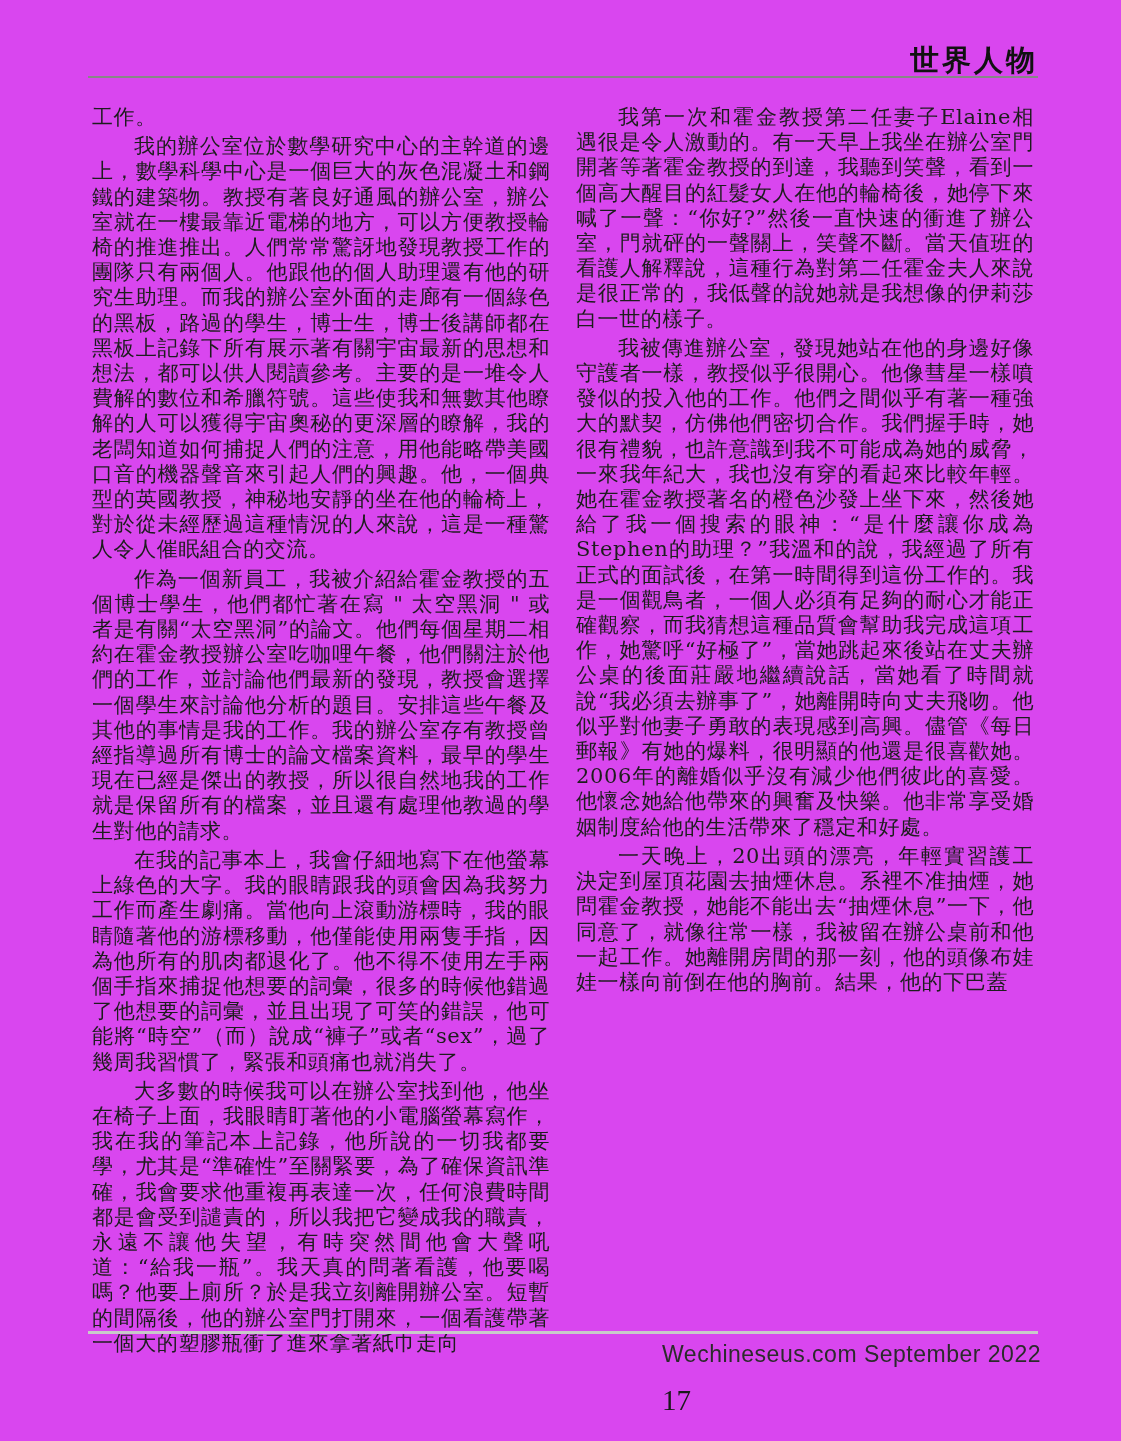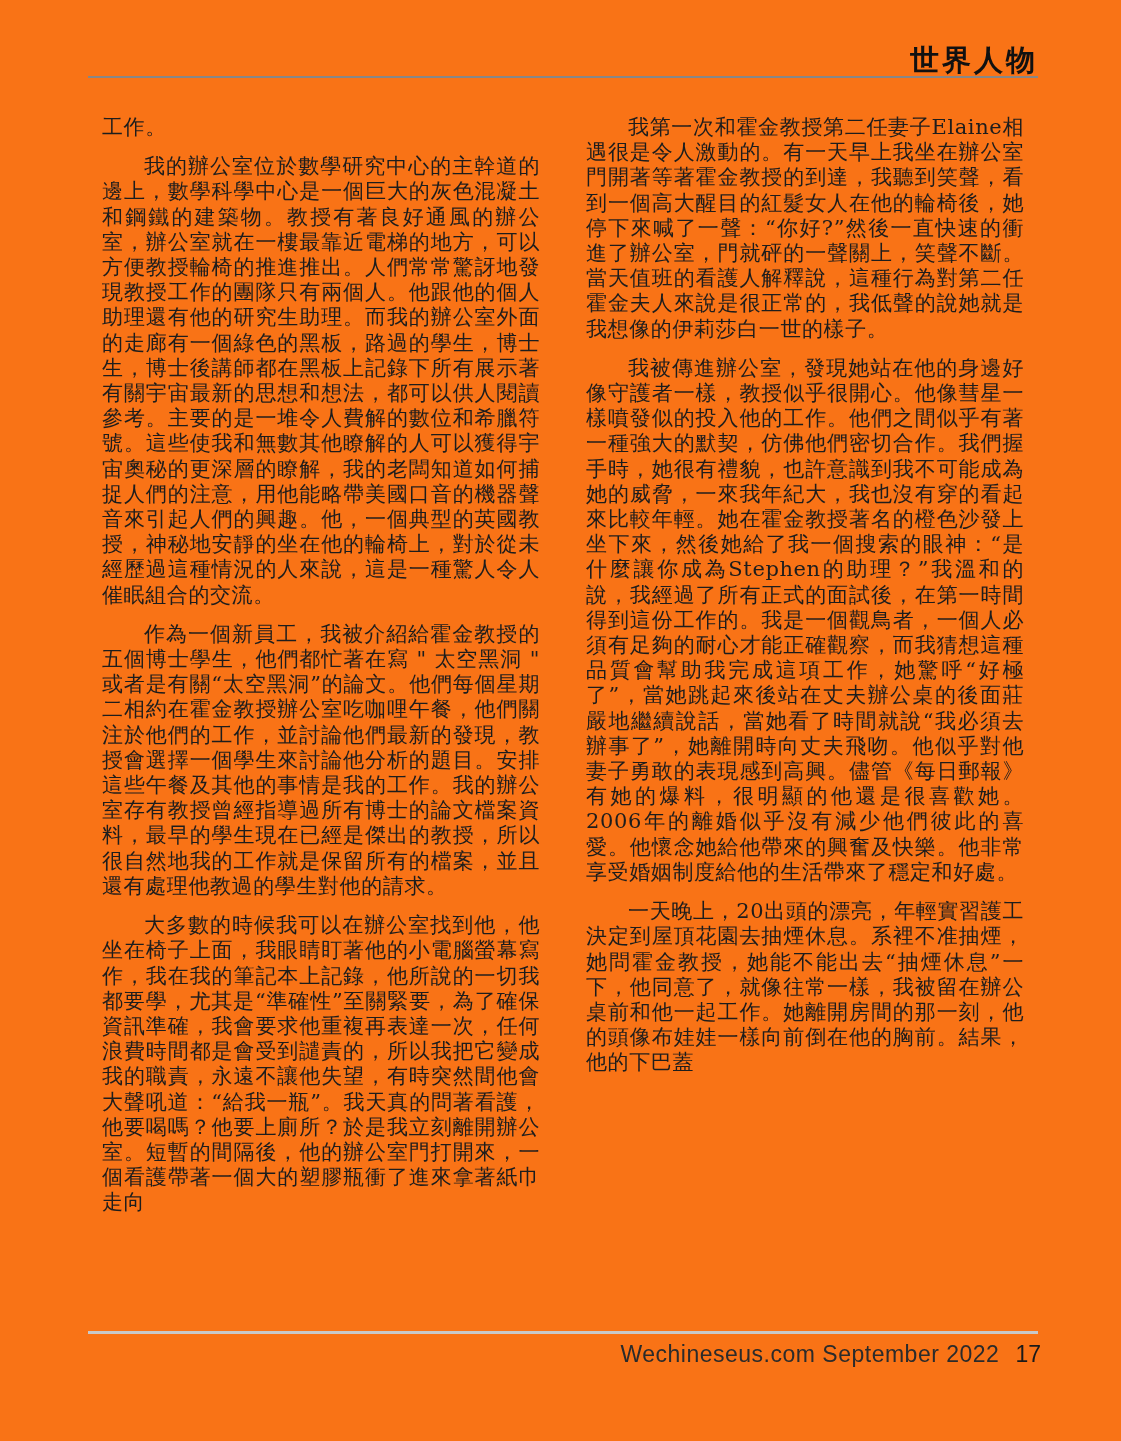--- a/index.html
+++ b/index.html
@@ -2,21 +2,21 @@
 <html><head>
 <meta charset="utf-8">
 <style>
   * { box-sizing: border-box; }
   html, body { margin: 0; padding: 0; background: #e9e9e9; }
   .page {
     position: relative;
     width: 1121px;
     height: 1441px;
     margin: 0 auto;
-    background: #f97316;
+    background: #d946ef;
     overflow: hidden;
     font-family: "DejaVu Serif", "Liberation Serif", serif;
   }
   .header-title {
     position: absolute;
     top: 44px;
     right: 83px;
     font-size: 29px;
     font-weight: bold;
     letter-spacing: 3px;
@@ -34,21 +34,21 @@
   .article {
     position: absolute;
     top: 101px;
     left: 88px;
     width: 950px;
     display: flex;
     gap: 18px;
   }
   .column { width: 466px; }
   .column p {
-    margin: 14px;
+    margin: 4px;
     font-size: 21px;
     line-height: 25.2px;
     letter-spacing: 0.6px;
     color: #1d1d1d;
     text-align: justify;
     text-justify: inter-ideograph;
   }
   .column p.indent { text-indent: 2em; }
   .footer-rule {
     position: absolute;
@@ -59,38 +59,40 @@
     background: #c9c9c9;
   }
   .footer {
     position: absolute;
     top: 1341px;
     right: 80px;
     display: flex;
     align-items: baseline;
     gap: 16px;
     font-family: "Liberation Sans", sans-serif;
+    flex-direction: column;
   }
   .footer .footer-text { font-size: 23px; color: #2b2b2b; letter-spacing: 0.5px; }
-  .footer .footer-page { font-size: 23px; color: #1a1a1a; }
+  .footer .footer-page { font-size: 29px; color: #1a1a1a; font-family: Liberation Serif, serif; }
 </style>
 </head>
 <body>
 
 <div class="page">
 
   <div class="header-title">世界人物</div>
 
   <div class="header-rule"></div>
 
   <div class="article">
     <div class="column">
       <p>工作。</p>
       <p class="indent">我的辦公室位於數學研究中心的主幹道的邊上，數學科學中心是一個巨大的灰色混凝土和鋼鐵的建築物。教授有著良好通風的辦公室，辦公室就在一樓最靠近電梯的地方，可以方便教授輪椅的推進推出。人們常常驚訝地發現教授工作的團隊只有兩個人。他跟他的個人助理還有他的研究生助理。而我的辦公室外面的走廊有一個綠色的黑板，路過的學生，博士生，博士後講師都在黑板上記錄下所有展示著有關宇宙最新的思想和想法，都可以供人閱讀參考。主要的是一堆令人費解的數位和希臘符號。這些使我和無數其他瞭解的人可以獲得宇宙奧秘的更深層的瞭解，我的老闆知道如何捕捉人們的注意，用他能略帶美國口音的機器聲音來引起人們的興趣。他，一個典型的英國教授，神秘地安靜的坐在他的輪椅上，對於從未經歷過這種情況的人來說，這是一種驚人令人催眠組合的交流。</p>
       <p class="indent">作為一個新員工，我被介紹給霍金教授的五個博士學生，他們都忙著在寫 " 太空黑洞 " 或者是有關“太空黑洞”的論文。他們每個星期二相約在霍金教授辦公室吃咖哩午餐，他們關注於他們的工作，並討論他們最新的發現，教授會選擇一個學生來討論他分析的題目。安排這些午餐及其他的事情是我的工作。我的辦公室存有教授曾經指導過所有博士的論文檔案資料，最早的學生現在已經是傑出的教授，所以很自然地我的工作就是保留所有的檔案，並且還有處理他教過的學生對他的請求。</p>
+      <p class="indent">在我的記事本上，我會仔細地寫下在他螢幕上綠色的大字。我的眼睛跟我的頭會因為我努力工作而產生劇痛。當他向上滾動游標時，我的眼睛隨著他的游標移動，他僅能使用兩隻手指，因為他所有的肌肉都退化了。他不得不使用左手兩個手指來捕捉他想要的詞彙，很多的時候他錯過了他想要的詞彙，並且出現了可笑的錯誤，他可能將“時空”（而）說成“褲子”或者“sex”，過了幾周我習慣了，緊張和頭痛也就消失了。</p>
       <p class="indent">大多數的時候我可以在辦公室找到他，他坐在椅子上面，我眼睛盯著他的小電腦螢幕寫作，我在我的筆記本上記錄，他所說的一切我都要學，尤其是“準確性”至關緊要，為了確保資訊準確，我會要求他重複再表達一次，任何浪費時間都是會受到譴責的，所以我把它變成我的職責，永遠不讓他失望，有時突然間他會大聲吼道：“給我一瓶”。我天真的問著看護，他要喝嗎？他要上廁所？於是我立刻離開辦公室。短暫的間隔後，他的辦公室門打開來，一個看護帶著一個大的塑膠瓶衝了進來拿著紙巾走向</p>
     </div>
     <div class="column">
       <p class="indent">我第一次和霍金教授第二任妻子Elaine相遇很是令人激動的。有一天早上我坐在辦公室門開著等著霍金教授的到達，我聽到笑聲，看到一個高大醒目的紅髮女人在他的輪椅後，她停下來喊了一聲：“你好?”然後一直快速的衝進了辦公室，門就砰的一聲關上，笑聲不斷。當天值班的看護人解釋說，這種行為對第二任霍金夫人來說是很正常的，我低聲的說她就是我想像的伊莉莎白一世的樣子。</p>
       <p class="indent">我被傳進辦公室，發現她站在他的身邊好像守護者一樣，教授似乎很開心。他像彗星一樣噴發似的投入他的工作。他們之間似乎有著一種強大的默契，仿佛他們密切合作。我們握手時，她很有禮貌，也許意識到我不可能成為她的威脅，一來我年紀大，我也沒有穿的看起來比較年輕。她在霍金教授著名的橙色沙發上坐下來，然後她給了我一個搜索的眼神：“是什麼讓你成為Stephen的助理？”我溫和的說，我經過了所有正式的面試後，在第一時間得到這份工作的。我是一個觀鳥者，一個人必須有足夠的耐心才能正確觀察，而我猜想這種品質會幫助我完成這項工作，她驚呼“好極了”，當她跳起來後站在丈夫辦公桌的後面莊嚴地繼續說話，當她看了時間就說“我必須去辦事了”，她離開時向丈夫飛吻。他似乎對他妻子勇敢的表現感到高興。儘管《每日郵報》有她的爆料，很明顯的他還是很喜歡她。2006年的離婚似乎沒有減少他們彼此的喜愛。他懷念她給他帶來的興奮及快樂。他非常享受婚姻制度給他的生活帶來了穩定和好處。</p>
       <p class="indent">一天晚上，20出頭的漂亮，年輕實習護工決定到屋頂花園去抽煙休息。系裡不准抽煙，她問霍金教授，她能不能出去“抽煙休息”一下，他同意了，就像往常一樣，我被留在辦公桌前和他一起工作。她離開房間的那一刻，他的頭像布娃娃一樣向前倒在他的胸前。結果，他的下巴蓋</p>
     </div>
   </div>
 
   <div class="footer-rule"></div>

